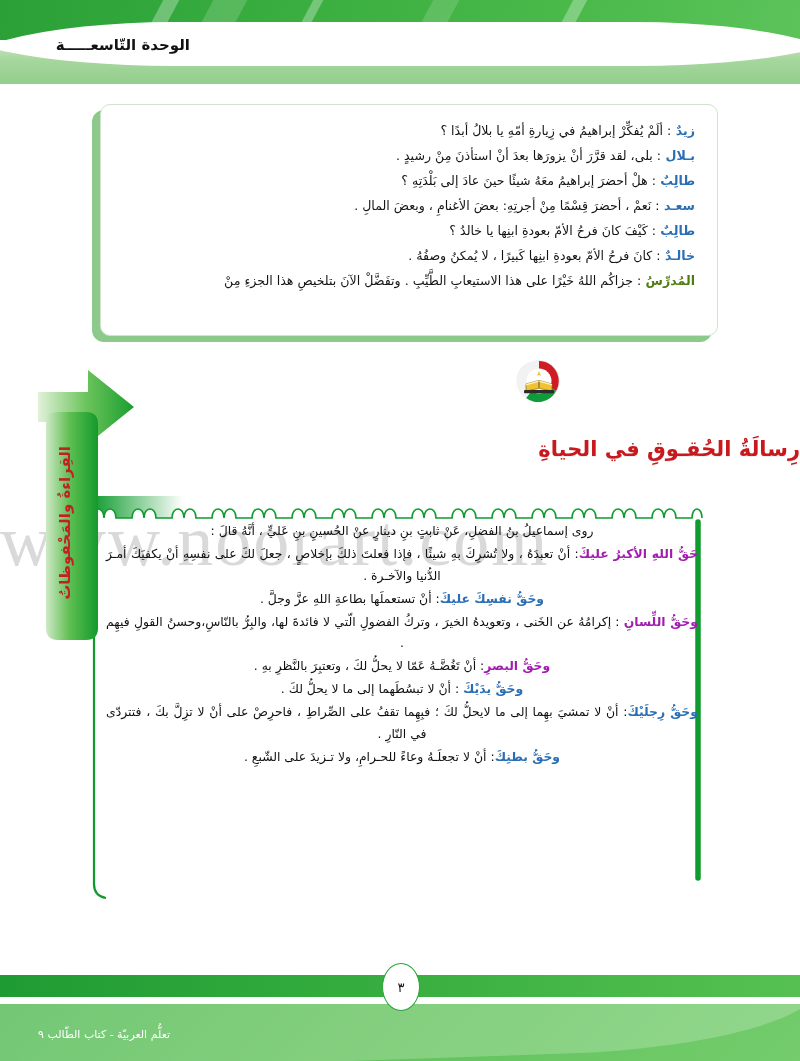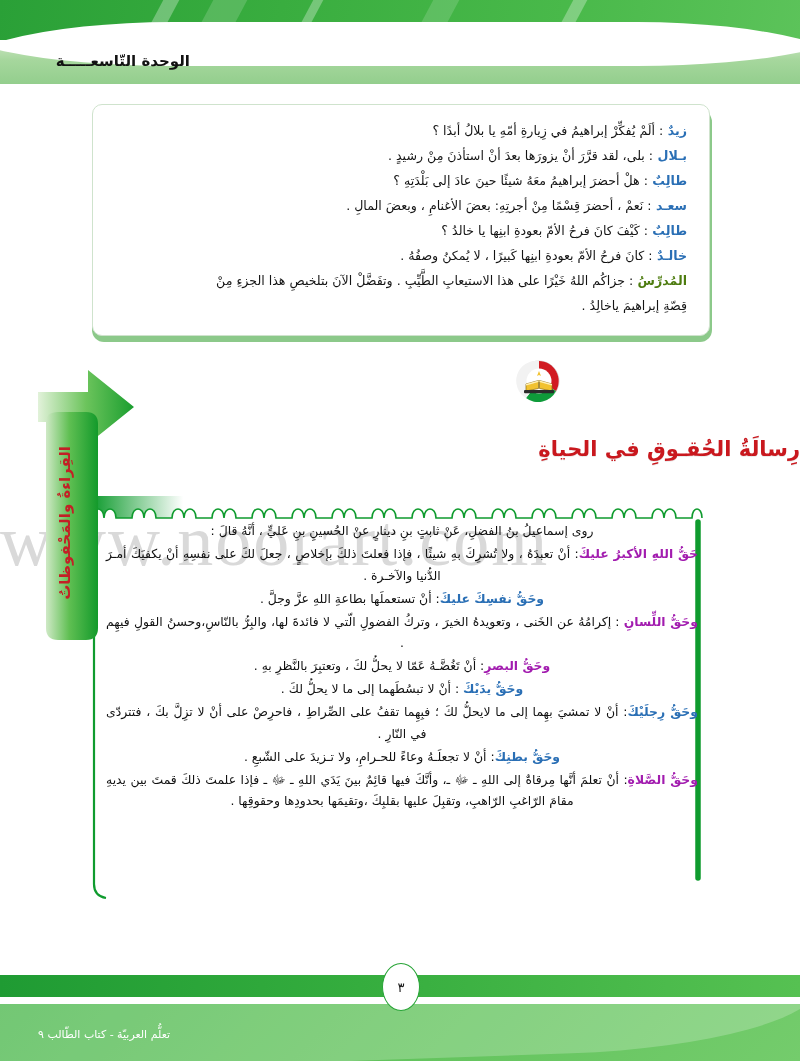--- a/index.html
+++ b/index.html
@@ -27,39 +27,39 @@
   }
   .hdr-light{
     position:absolute;left:0;top:40px;width:800px;height:44px;overflow:hidden;
     background:linear-gradient(180deg,#cfe7c6 0%,#a6d79d 45%,#93ce8d 100%);
   }
   .hdr-light-curve{
     position:absolute;left:-60px;top:-70px;width:930px;height:96px;border-radius:50%/100%;
     background:#ffffff;
   }
   .hdr-title{
-    position:absolute;right:610px;top:52px;
+    position:absolute;right:610px;top:36px;
     font-size:15px;font-weight:bold;color:#121212;letter-spacing:0px;white-space:nowrap;
   }
 
   
   .watermark{
     position:absolute;left:0;top:500px;width:775px;
     font-size:72px;color:#d9d9d9;letter-spacing:2px;
     font-family:"Liberation Serif","DejaVu Serif",serif;
     direction:ltr;z-index:0;user-select:none;
   }
 
   
   .dlg-shadow{
     position:absolute;left:92px;top:110px;width:620px;height:232px;
     background:#8cc98a;border-radius:12px;
   }
   .dlg{
-    position:absolute;left:92px;top:104px;width:618px;height:232px;
+    position:absolute;left:100px;top:104px;width:618px;height:232px;
     background:#fff;border:1px solid #cfe3cd;border-radius:10px;
     box-sizing:border-box;padding:13px 22px 10px 18px;
   }
   .dlg-line{
     font-size:12.6px;color:#141414;line-height:25px;text-align:right;white-space:nowrap;
   }
   .dlg-line.wrapline{white-space:normal;line-height:25px;}
   .spk{color:#2a6fb5;font-weight:bold;}
   .spk-red{color:#4d7c0f;font-weight:bold;}
 
@@ -156,21 +156,20 @@
 <div class="dlg-shadow"></div>
 <div class="dlg">
   <div id="dlg-lines">
       <div class="dlg-line"><span class="spk">زيدٌ </span><span>: ألَمْ يُفكِّرْ إبراهيمُ في زِيارةِ أمّهِ يا بلالُ أبدًا ؟</span></div>
       <div class="dlg-line"><span class="spk">بـلال </span><span>:  بلى، لقد قرَّرَ أنْ يزورَها بعدَ أنْ استأذنَ مِنْ رشيدٍ .</span></div>
       <div class="dlg-line"><span class="spk">طالِبٌ </span><span>: هلْ أحضرَ إبراهيمُ معَهُ شيئًا حينَ عادَ إلى بَلْدَتِهِ ؟</span></div>
       <div class="dlg-line"><span class="spk">سعـد </span><span>: نَعمْ ، أحضرَ قِسْمًا مِنْ أجرتِهِ: بعضَ الأغنامِ ، وبعضَ المالِ .</span></div>
       <div class="dlg-line"><span class="spk">طالِبٌ </span><span>: كَيْفَ كانَ فرحُ الأمّ بعودةِ ابنِها يا خالدُ ؟</span></div>
       <div class="dlg-line"><span class="spk">خالـدٌ </span><span>: كانَ فرحُ الأمّ بعودةِ ابنِها  كَبيرًا ، لا يُمكنُ وصفُهُ .</span></div>
       <div class="dlg-line"><span class="spk-red">المُدرِّسُ </span><span>: جزاكُم اللهُ خَيْرًا على هذا الاستيعابِ الطَّيِّبِ . وتفَضَّلْ الآنَ بتلخيصِ هذا الجزءِ مِنْ</span></div>
-      <div class="dlg-line wrapline"><span>قِصّةِ إبراهيمَ ياخالِدُ .</span></div>
     </div>
 </div>
 
 <div class="tab-arrow">
   <svg width="110" height="290" viewBox="0 0 110 290">
     <defs>
       <linearGradient id="arrG" x1="0" y1="0" x2="1" y2="0">
         <stop offset="0%" stop-color="#cfe9c6"></stop>
         <stop offset="45%" stop-color="#5fbf52"></stop>
         <stop offset="100%" stop-color="#139a2b"></stop>
@@ -254,21 +253,20 @@
   </svg>
   <div class="body-text" id="body-text">
       <p class="p-center"><span>روى إسماعيلُ بنُ الفضلِ، عَنْ ثابتٍ بنِ دينارٍ عنْ الحُسينِ بنِ عَليٍّ ، أنَّهُ قالَ :</span></p>
       <p class="p-just"><span class="lead">حَقُّ اللهِ الأكبرُ عليكَ</span><span>: أنْ تعبدَهُ ، ولا تُشرِكَ بهِ شيئًا ، فإذا فعلتَ ذلكَ بإخلاصٍ ، جعلَ لكَ على نفسِهِ أنْ يكفيَكَ أمـرَ الدُّنيا والآخـرة .</span></p>
       <p class="p-center"><span class="lead-b">وحَقُّ نفسِكَ عليكَ</span><span>: أنْ تستعملَها بطاعةِ اللهِ عزَّ وجلَّ  .</span></p>
       <p class="p-just"><span class="lead">وحَقُّ اللِّسانِ</span><span> : إكرامُهُ عن الخَنى ، وتعويدهُ الخيرَ ، وتركُ الفضولِ الّتي لا فائدةَ لها، والبِرُّ بالنّاسِ،وحسنُ القولِ فيهِم .</span></p>
       <p class="p-center"><span class="lead">وحَقُّ البصرِ</span><span>: أنْ تَغُضَّـهُ عَمّا لا يحلُّ لكَ ، وتعتبِرَ بالنَّظرِ بهِ  .</span></p>
       <p class="p-center"><span class="lead-b">وحَقُّ يدَيْكَ</span><span> : أنْ لا تبسُطَهما إلى ما لا يحلُّ لكَ .</span></p>
       <p class="p-just"><span class="lead-b">وحَقُّ رِجلَيْكَ</span><span>: أنْ لا تمشيَ بهِما إلى ما لايحلُّ لكَ ؛ فبِهِما تقفُ على الصِّراطِ ، فاحرِصْ على أنْ لا تزِلَّ بكَ ، فتتردّى في النّارِ .</span></p>
       <p class="p-center"><span class="lead-b">وحَقُّ بطنِكَ</span><span>: أنْ لا تجعلَـهُ وعاءً للحـرامِ، ولا تـزيدَ على الشّبعِ .</span></p>
-      <p class="p-just"><span class="lead">وحَقُّ الصَّلاةِ</span><span>: أنْ تعلمَ أنَّها مِرقاةٌ إلى اللهِ ـ ﷻ ـ، وأنَّكَ فيها قائِمٌ بينَ يَدَي اللهِ ـ ﷻ ـ فإذا علمتَ ذلكَ قمتَ بين يديهِ مقامَ الرّاغبِ الرّاهبِ، وتقبِلَ عليها بقلبِكَ ،وتقيمَها بحدودِها وحقوقِها .</span></p>
     </div>
 </div>
 
 <div class="ftr-wrap">
   <div class="ftr-bar"></div>
   <div class="ftr-lower">
     <div class="swoop"></div>
   </div>
 </div>
 <div class="ftr-text">تعلُّم العربيّة - كتاب الطّالب ٩</div>

